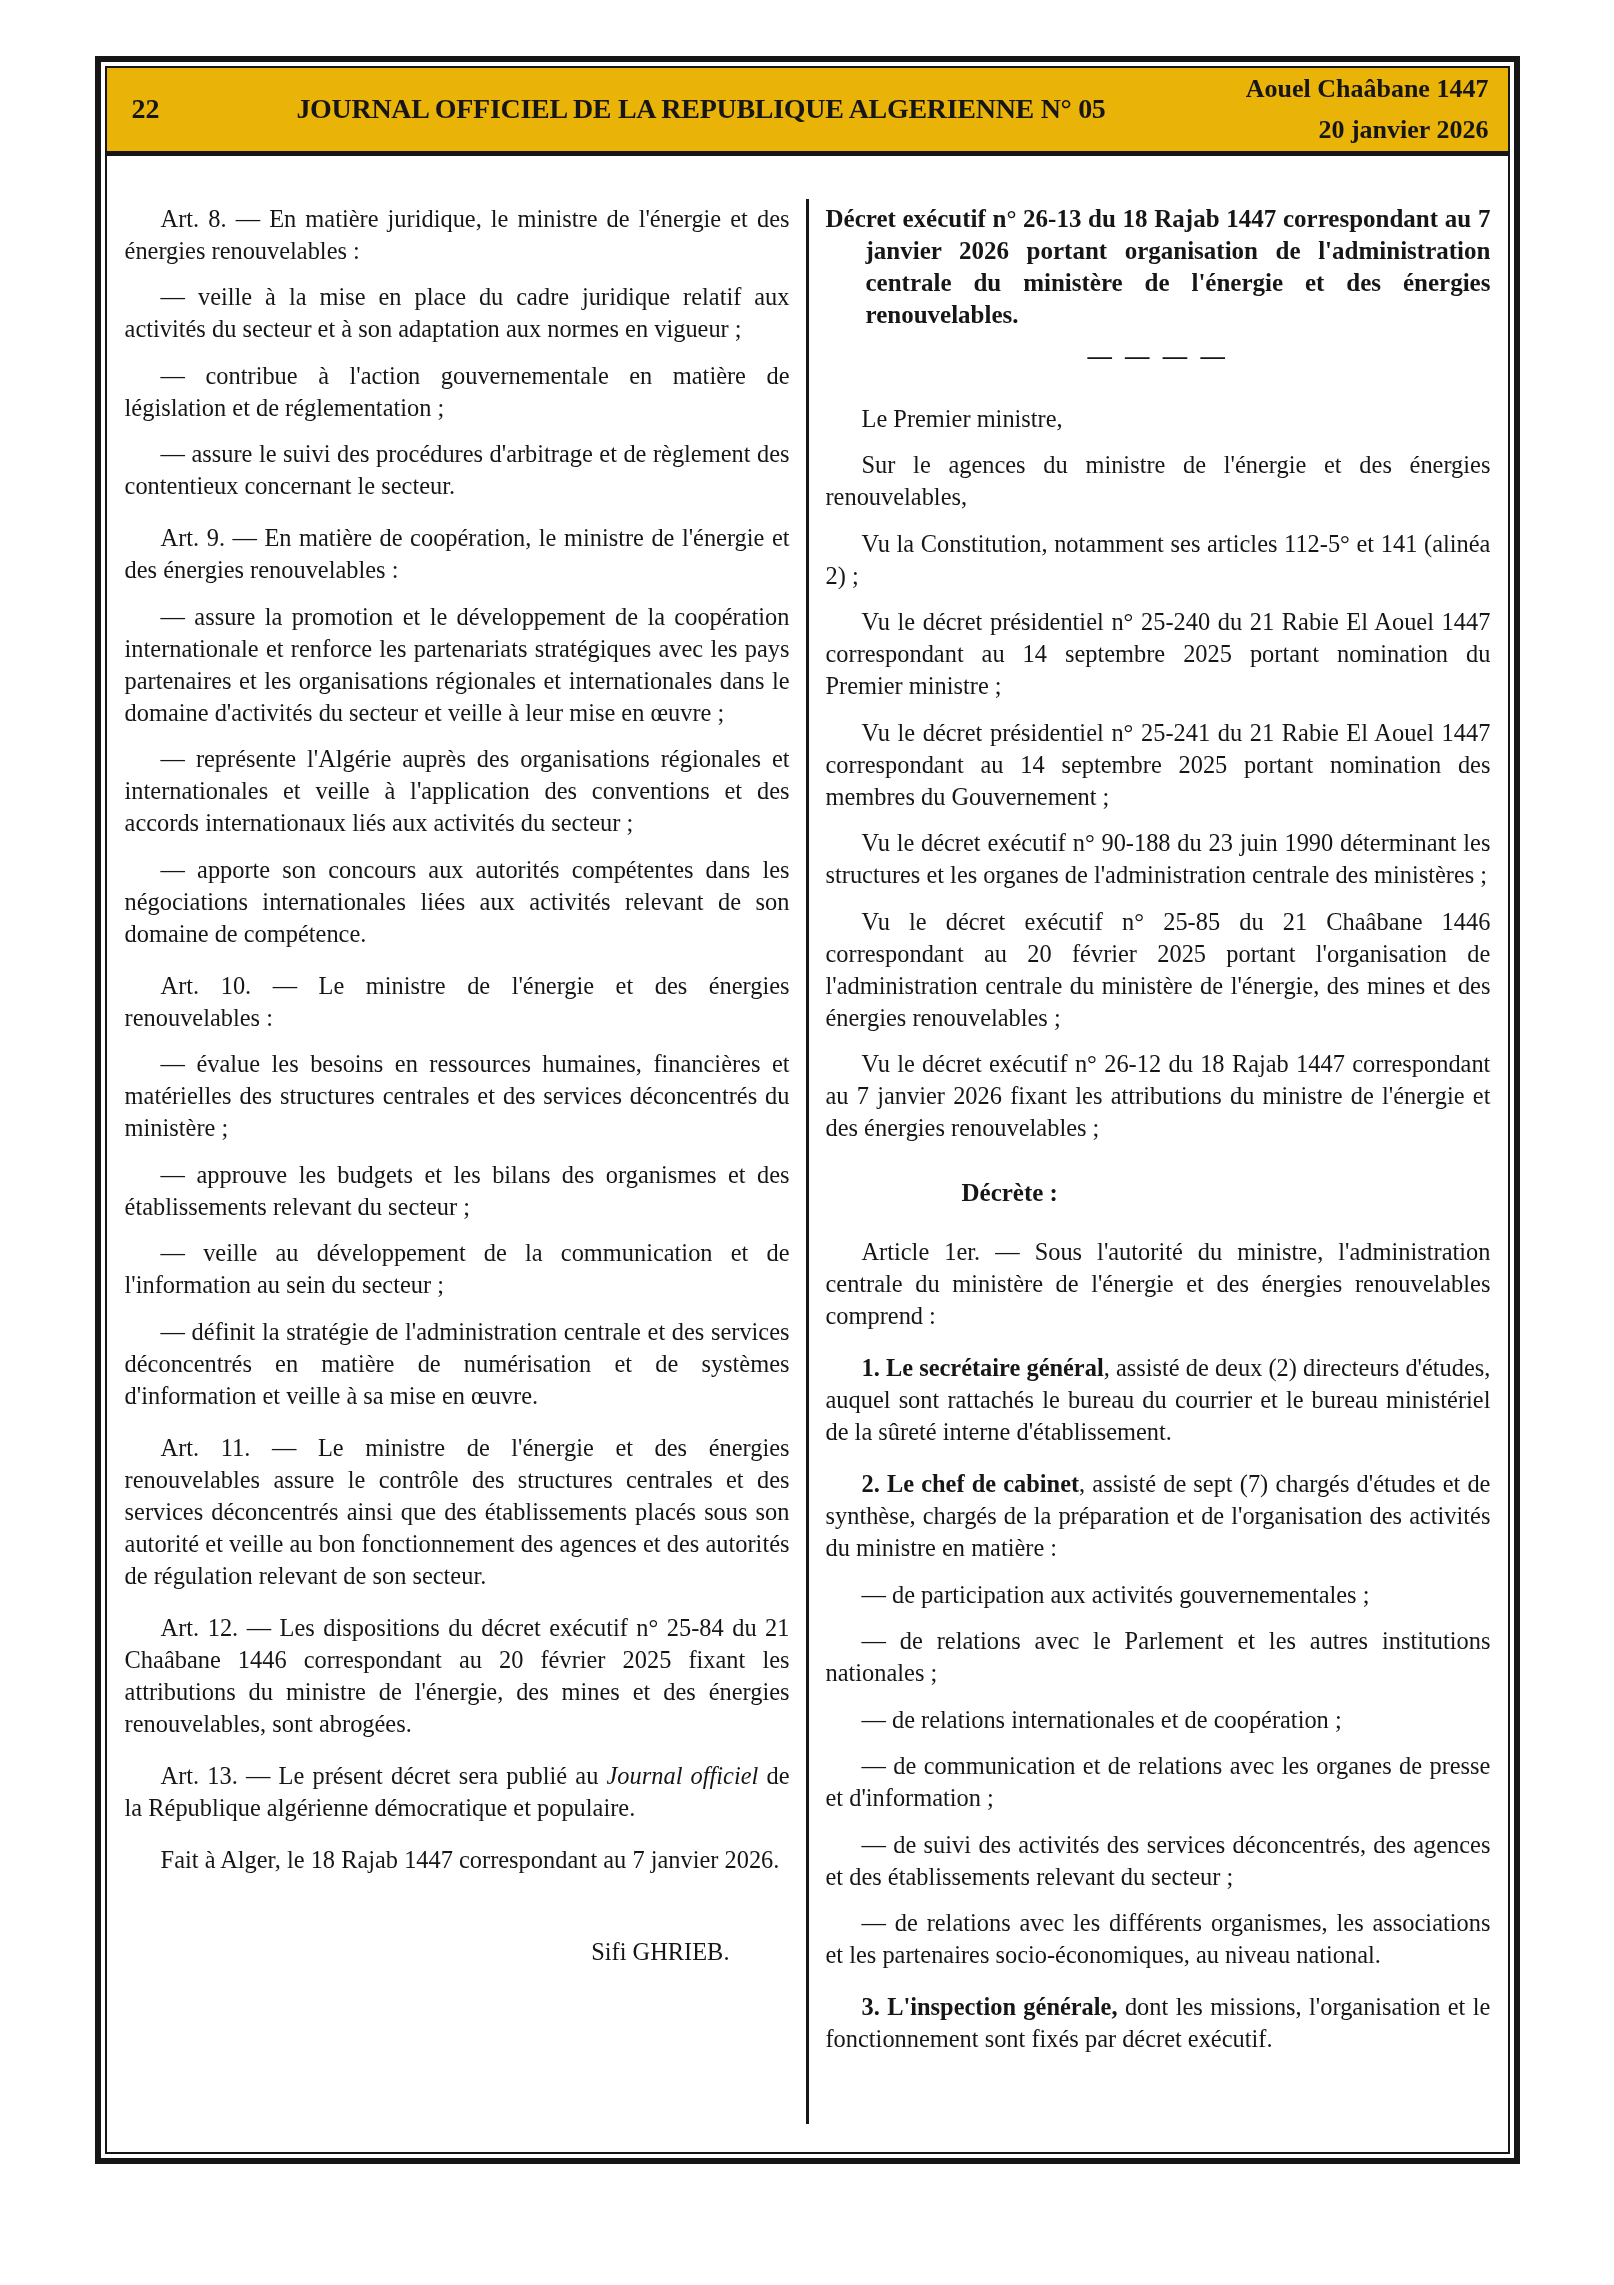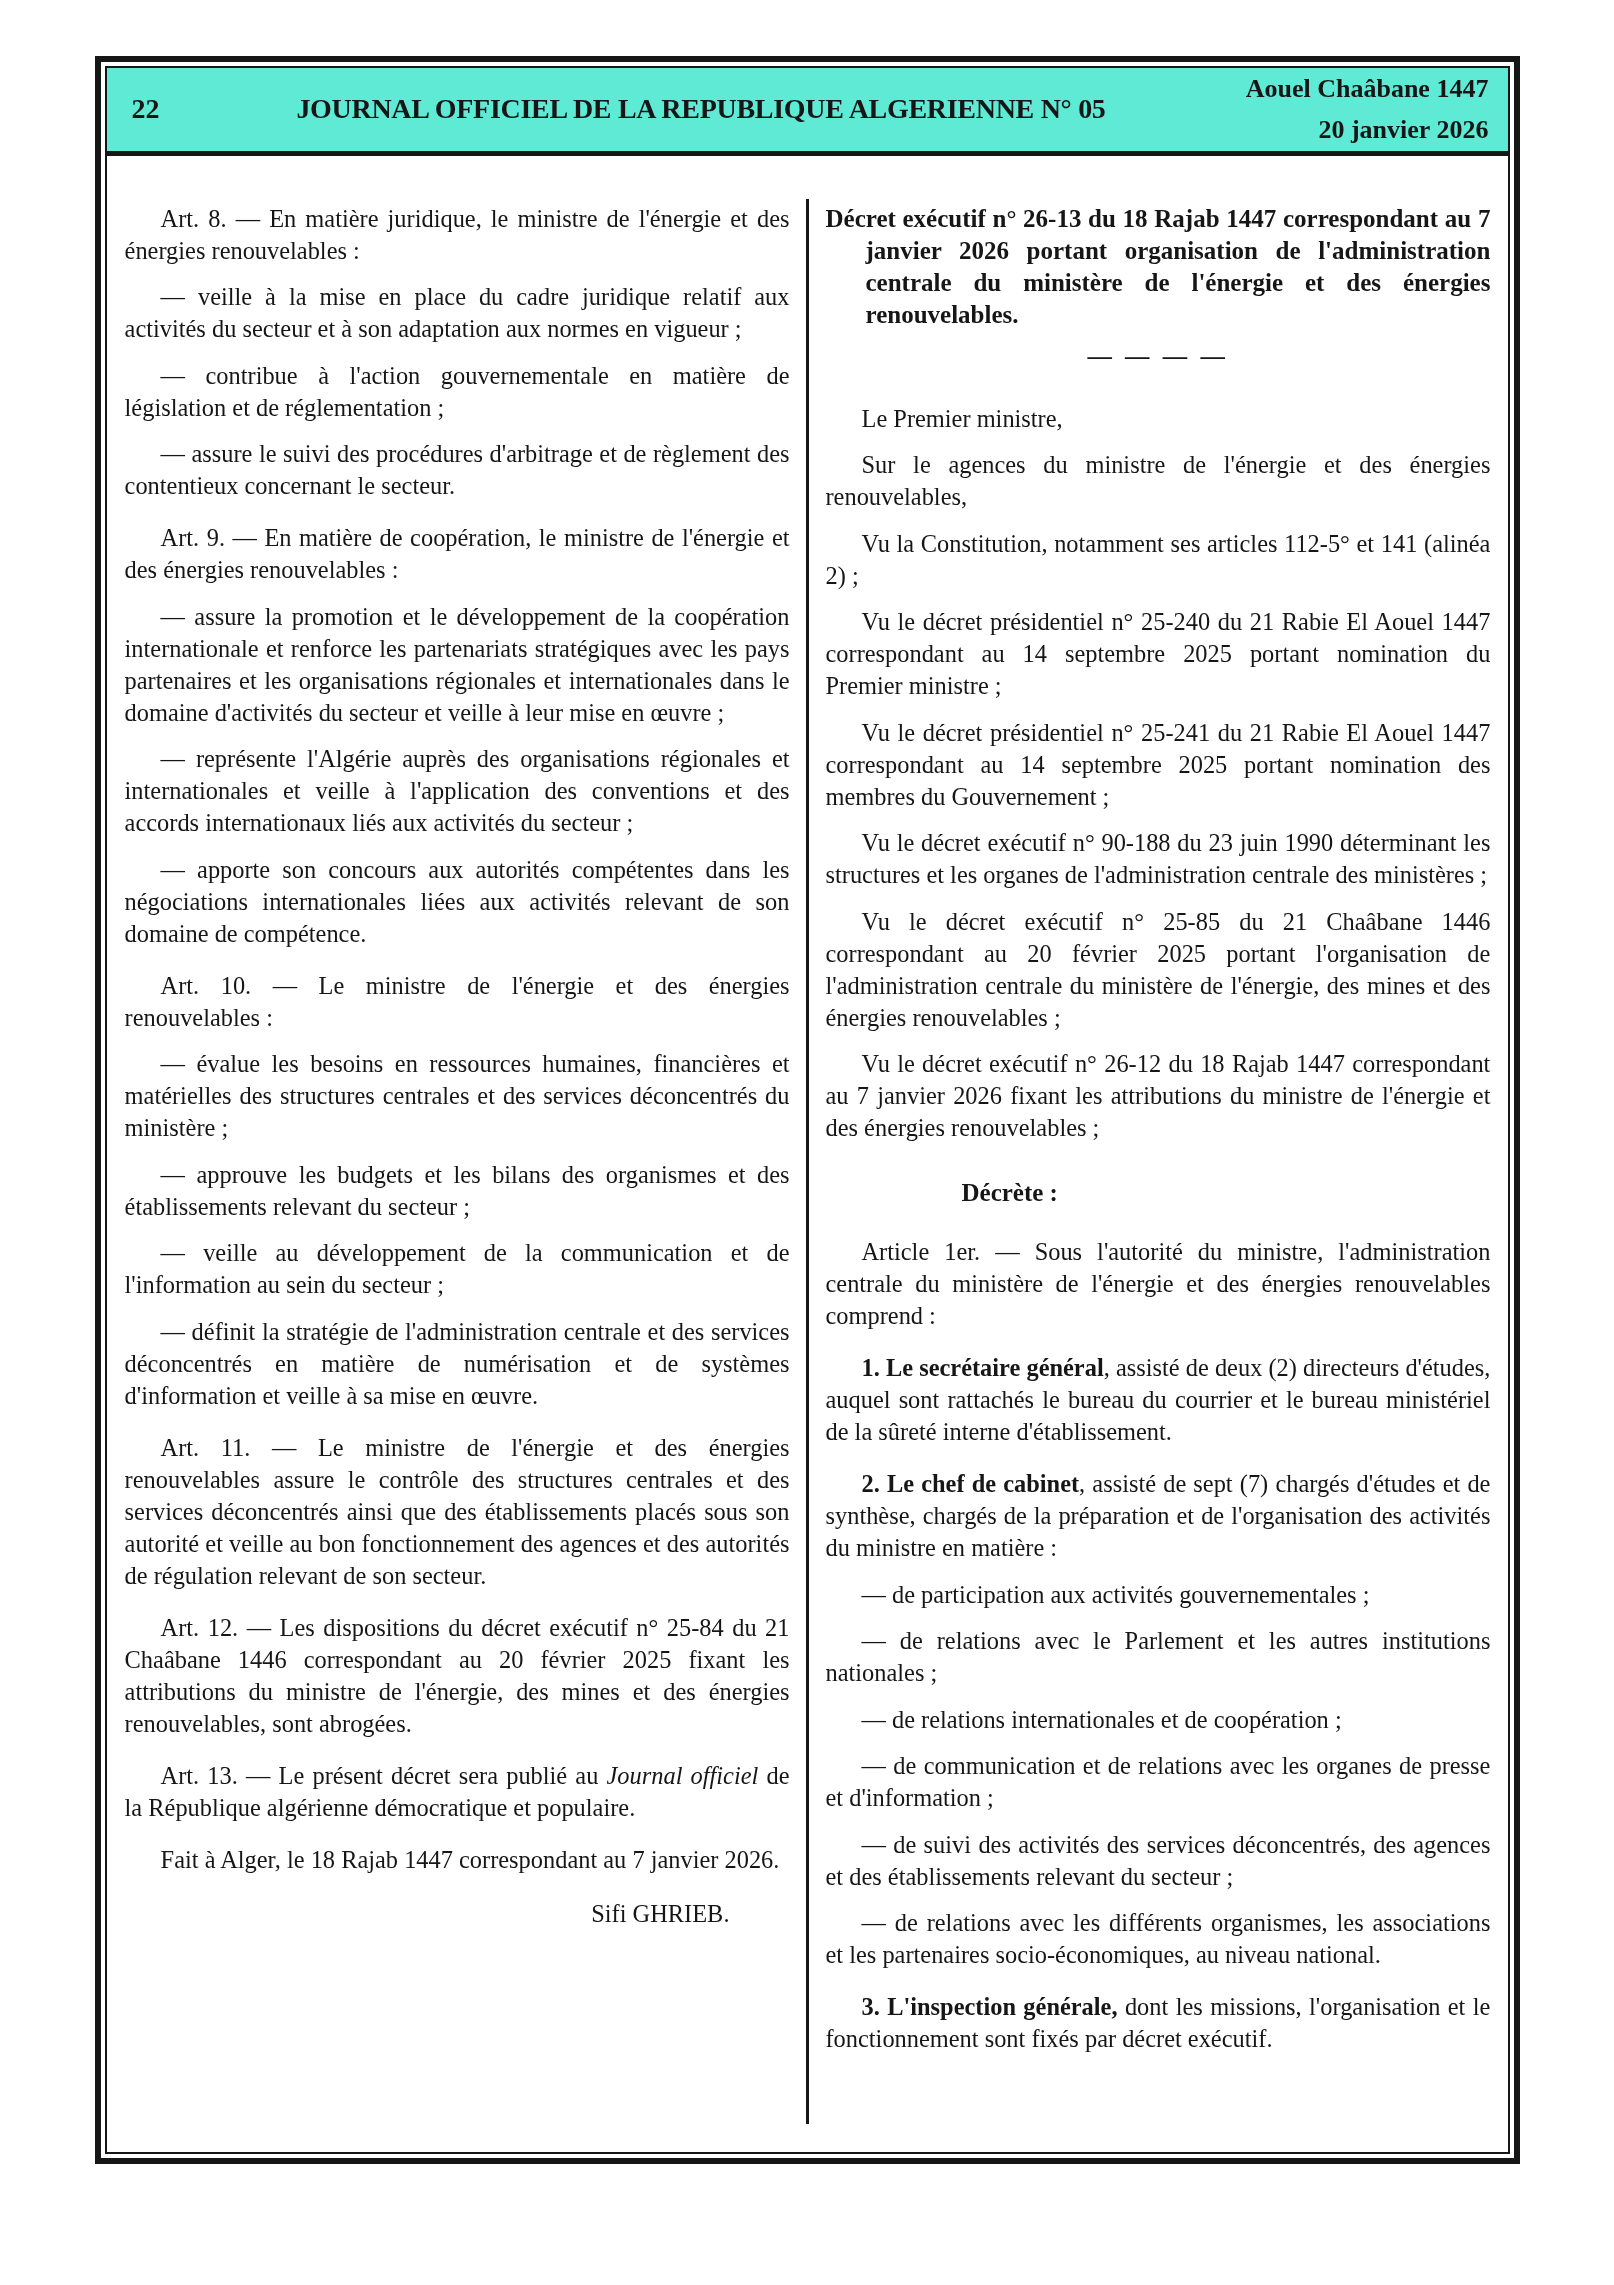--- a/index.html
+++ b/index.html
@@ -17,21 +17,21 @@
     background:#ffffff;
   }
   .frame-inner {
     border:2.7px solid #161616;
     width:100%; height:100%;
     box-sizing:border-box;
     overflow:hidden;
     display:flex; flex-direction:column;
   }
   .header {
-    background:#5eead4;
+    background:#eab308;
     border-bottom:5.4px solid #161616;
     height:83px; flex:0 0 auto;
     display:flex; align-items:center;
   }
   .page-number {
     flex:0 0 auto;
     font-weight:bold; font-size:28px;
     padding-left:25px; width:81px;
   }
   .header-title {
@@ -67,21 +67,21 @@
   }
   .para.art   { margin-top:20px; }
   .para.hang  { text-indent:-40px; padding-left:40px; margin-bottom:9px; }
   .para.hang b{ font-size:25px; }
   .para.dashes{
     text-align:center; text-indent:0; font-weight:bold;
     letter-spacing:3.6px; margin:1.8px 0 31px 0;
   }
   .para.decrete { text-align:left; text-indent:136px; margin:33px 0 27px 0; }
   .para.decrete b { font-size:25px; }
-  .para.sig   { text-align:right; text-indent:0; padding-right:60px; margin-top:22px; }
+  .para.sig   { text-align:right; text-indent:0; padding-right:60px; margin-top:60px; }
   b { font-weight:bold;margin-top:40px; }
   i { font-style:italic; }
 </style>
 </head>
 <body>
 
 <div>
   <div class="frame-outer">
     <div class="frame-inner">
 

